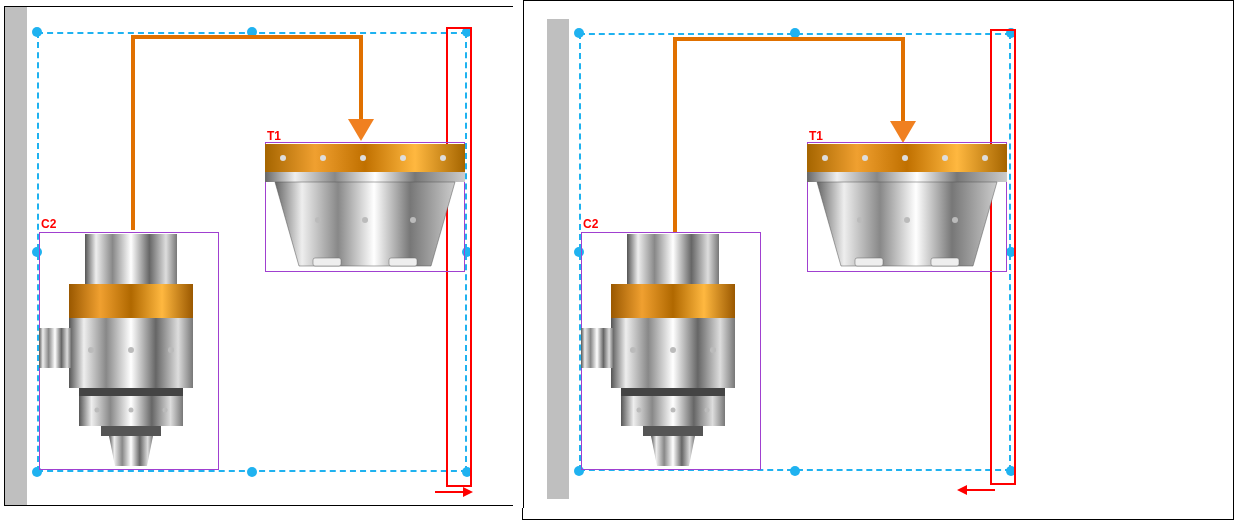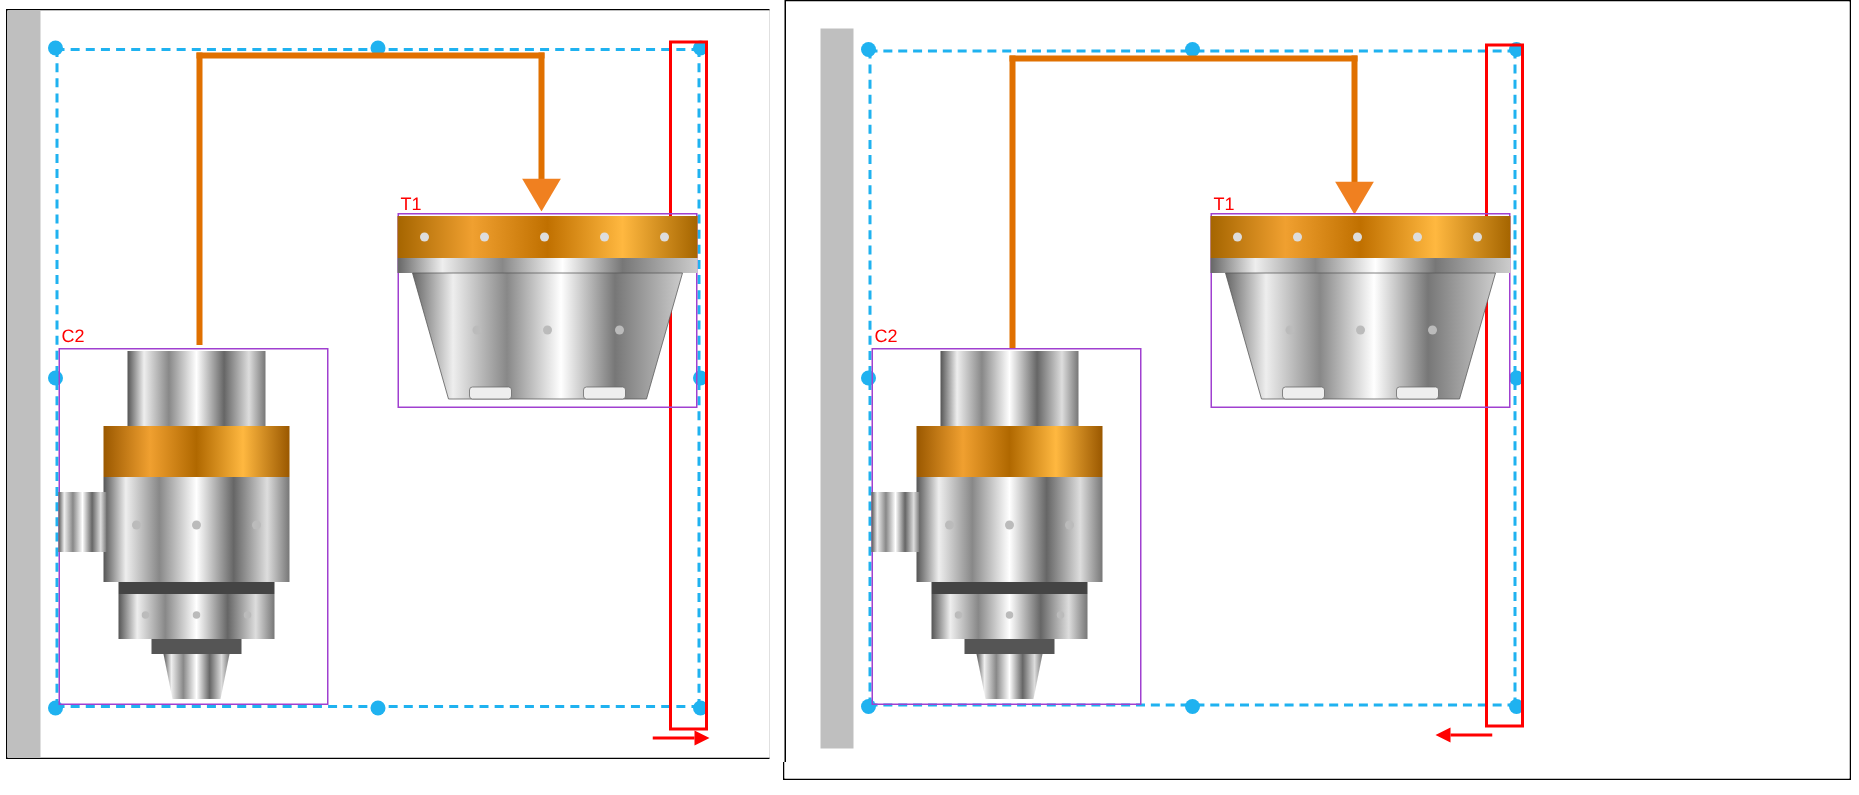--- a/index.html
+++ b/index.html
@@ -49,21 +49,21 @@
   }
   .purple-rect {
     position: absolute;
     border: 1.5px solid #a040d0;
     box-sizing: border-box;
   }
   .label {
     position: absolute;
     font-size: 12px;
     color: #ff0000;
-    font-weight: 400;
+    font-weight: 700;
   }
   .arrow-line {
     position: absolute;
     background: #e07000;
   }
   .red-arrow-head {
     position: absolute;
   }
 </style>
 </head>

